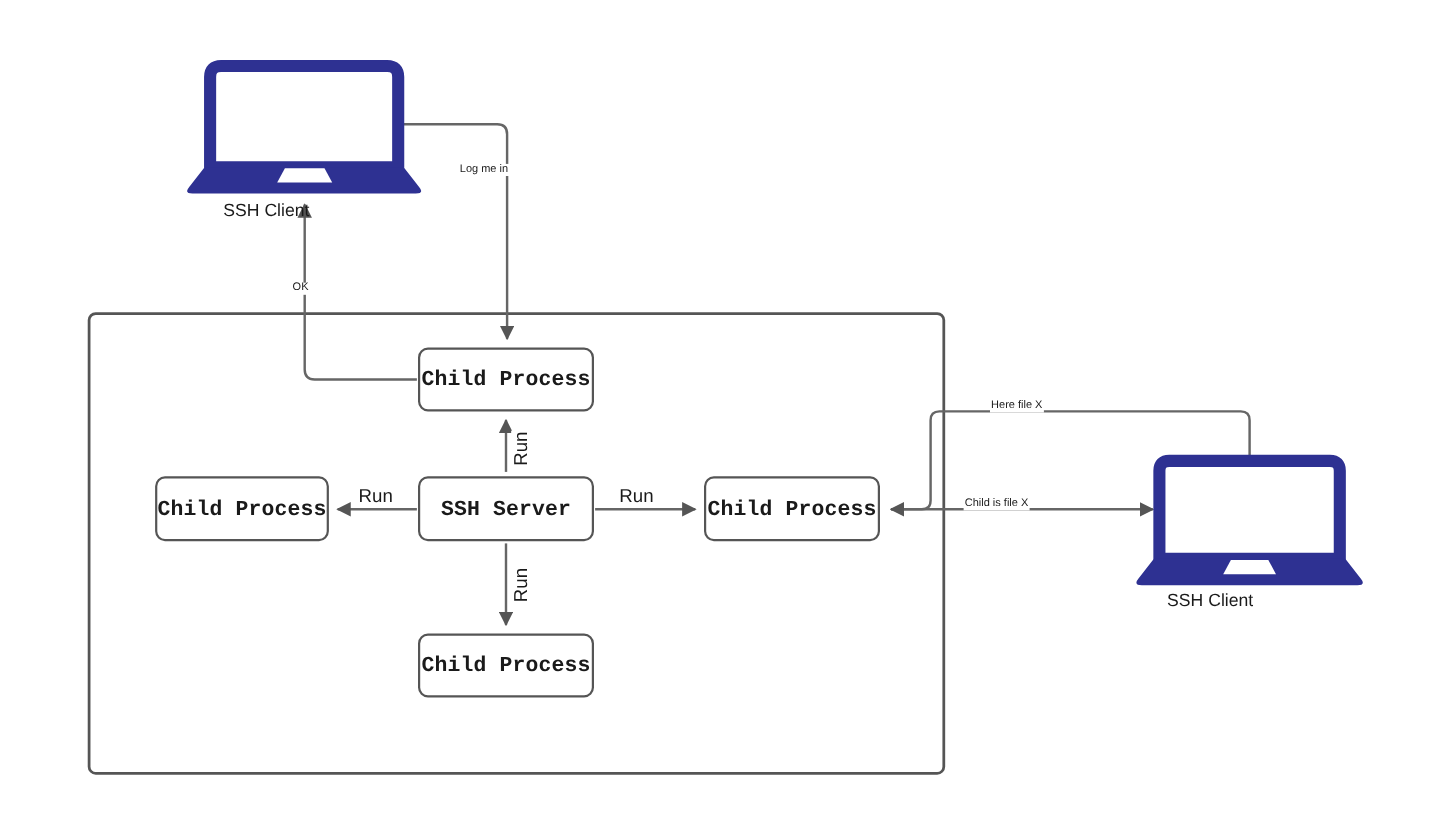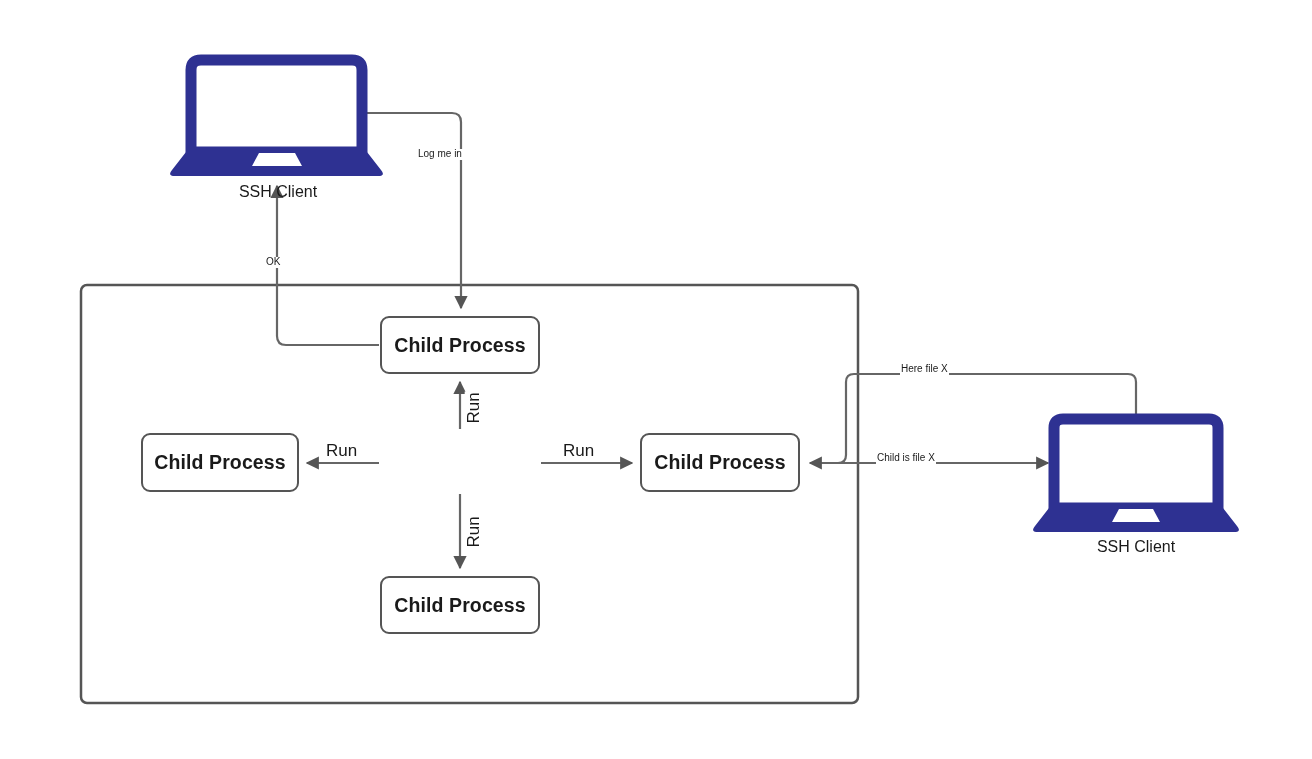--- a/index.html
+++ b/index.html
@@ -27,21 +27,21 @@
   }
   .node-box {
     position: absolute;
     box-sizing: border-box;
     border: 2.5px solid #555555;
     border-radius: 9px;
     background: #ffffff;
     display: flex;
     align-items: center;
     justify-content: center;
-    font-family: Liberation Sans, sans-serif;
+    font-family: Liberation Mono, monospace;
     font-weight: bold;
     font-size: 19.5px;
     color: #1a1a1a;
     letter-spacing: 0.1px;
     white-space: nowrap;
   }
   .edge-label {
     position: absolute;
     font-family: "Liberation Sans", sans-serif;
     font-size: 17px;
@@ -58,21 +58,21 @@
   .edge-label.vert {
     transform-origin: 50% 50%;
     transform: rotate(-90deg);
   }
   .device-caption {
     position: absolute;
     font-family: "Liberation Sans", sans-serif;
     font-size: 16px;
     color: #1a1a1a;
     white-space: nowrap;
-    text-align: center;
+    text-align: left;
   }
 </style>
 </head>
 <body>
 
 <div id="canvas">
 
   <svg id="diagram-svg" viewBox="0 0 1312 759" xmlns="http://www.w3.org/2000/svg">
     <defs>
       <marker id="arrowEnd" viewBox="0 0 10 10" refX="9" refY="5" markerWidth="6" markerHeight="6" orient="auto-start-reverse">
@@ -133,20 +133,21 @@
                L 1038 532
                Q 1030 532 1035 526 Z" fill="#2e3192"></path>
       <path d="M 1119 509 L 1153 509 L 1160 522 L 1112 522 Z" fill="#ffffff"></path>
     </g>
   </svg>
 
   <div class="node-box" style="left:380px; top:316px; width:160px; height:58px;">Child Process</div>
 
   <div class="node-box" style="left:141px; top:433px; width:158px; height:59px;">Child Process</div>
 
+  <div class="node-box" style="left:380px; top:433px; width:160px; height:59px;">SSH Server</div>
 
   <div class="node-box" style="left:640px; top:433px; width:160px; height:59px;">Child Process</div>
 
   <div class="node-box" style="left:380px; top:576px; width:160px; height:58px;">Child Process</div>
 
   <div class="device-caption" style="left:203px; top:183px; width:150px;">SSH Client</div>
 
   <div class="device-caption" style="left:1061px; top:538px; width:150px;">SSH Client</div>
 
   <div class="edge-label bold" style="left:417px; top:149px;">Log me in</div>

